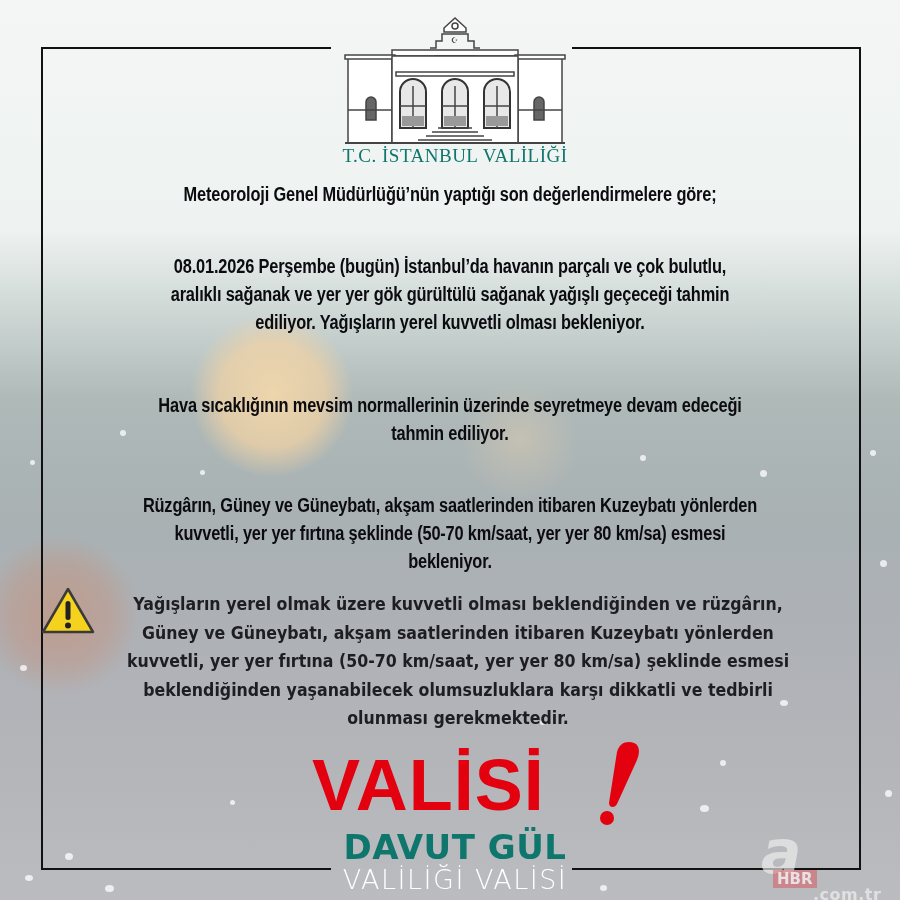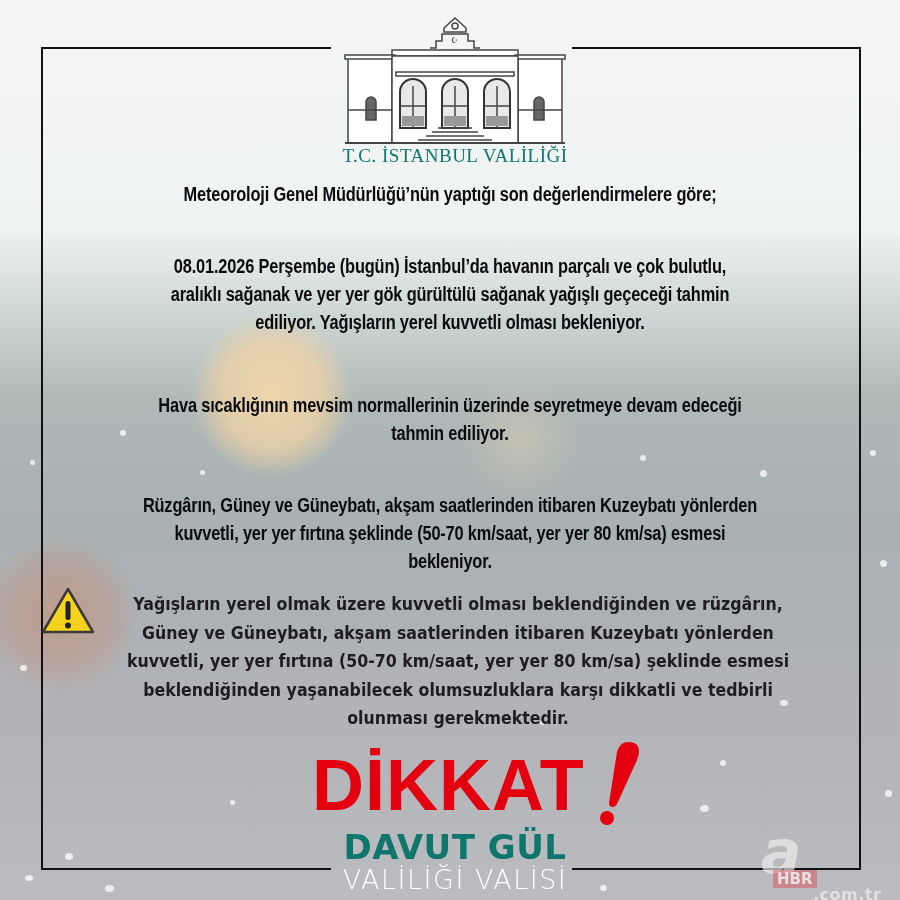--- a/index.html
+++ b/index.html
@@ -162,21 +162,21 @@
   </svg>
 </div>
 <div class="warn-text" style="top:590px">
   <div>Yağışların yerel olmak üzere kuvvetli olması beklendiğinden ve rüzgârın,</div>
   <div>Güney ve Güneybatı, akşam saatlerinden itibaren Kuzeybatı yönlerden</div>
   <div>kuvvetli, yer yer fırtına (50-70 km/saat, yer yer 80 km/sa) şeklinde esmesi</div>
   <div>beklendiğinden yaşanabilecek olumsuzluklara karşı dikkatli ve tedbirli</div>
   <div>olunması gerekmektedir.</div>
 </div>
 
-<div class="dikkat">DİKKAT</div>
+<div class="dikkat">VALİSİ</div>
 <div class="dikkat-bang">
   <svg width="48" height="90" viewBox="0 0 48 90">
     <path d="M34 4 C44 4 46 12 42 22 L22 66 C20 70 14 70 14 65 L22 14 C24 7 28 4 34 4 Z" fill="#e3000f"></path>
     <circle cx="12" cy="80" r="7" fill="#e3000f"></circle>
   </svg>
 </div>
 <div class="name">DAVUT GÜL</div>
 <div class="title">VALİLİĞİ VALİSİ</div>
 
 <div class="watermark">

